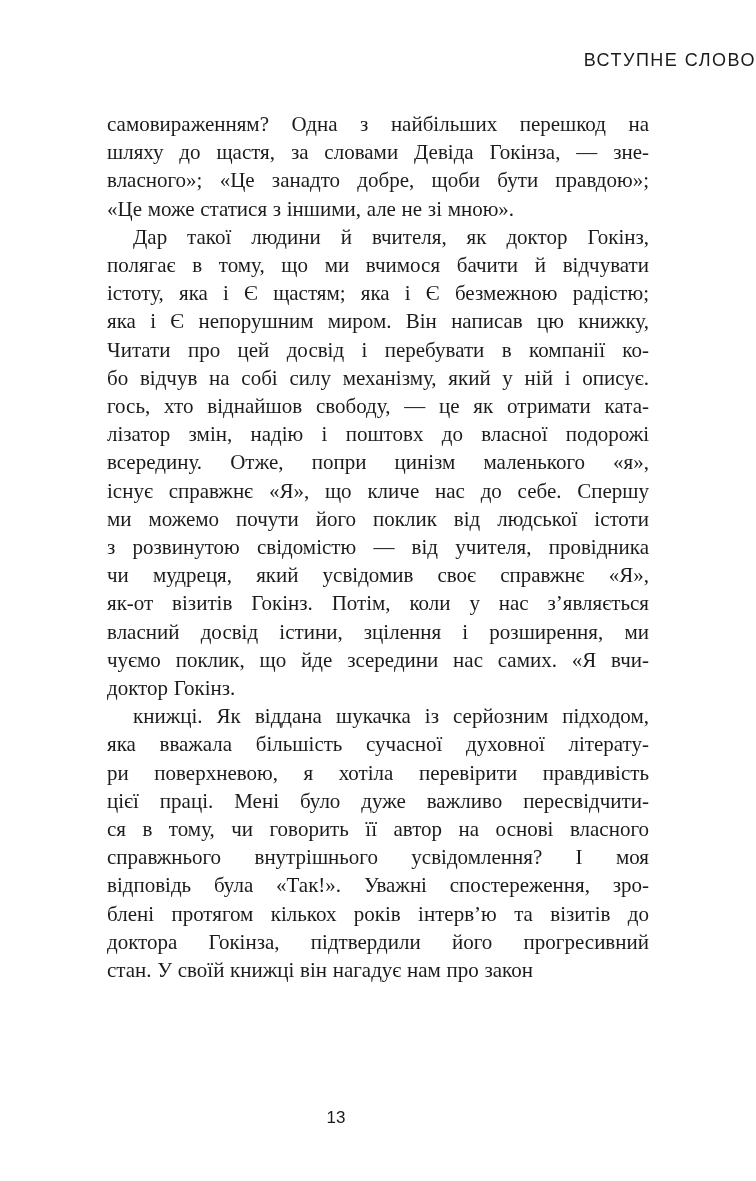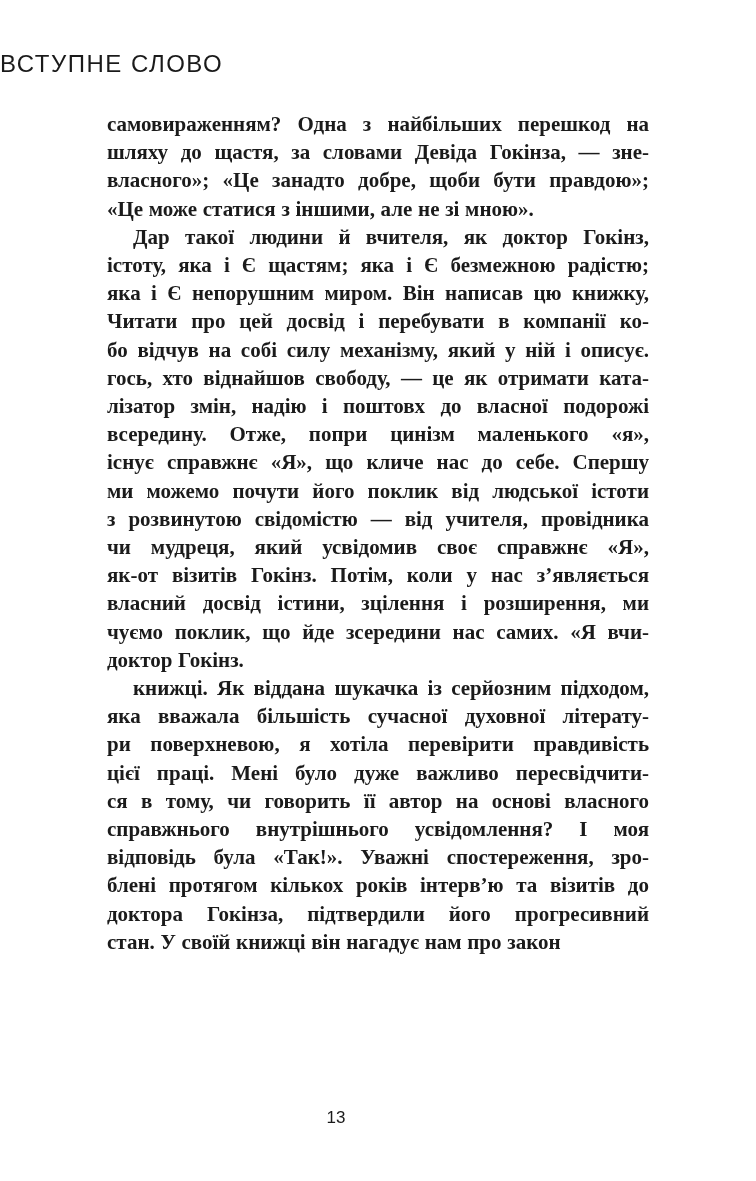--- a/index.html
+++ b/index.html
@@ -17,41 +17,40 @@
   .page {
     position: absolute;
     inset: 0;
     background: #ffffff;
   }
   .running-head {
     position: absolute;
     top: 50px;
     left: 0;
     width: 756px;
-    text-align: left;
+    text-align: right;
     font-family: "Liberation Sans", "DejaVu Sans", sans-serif;
-    font-size: 24px;
+    font-size: 18px;
     font-weight: 500;
     letter-spacing: 1.5px;
     color: #1a1a1a;
     white-space: nowrap;
   }
   .textblock {
     position: absolute;
     top: 110px;
     left: 107px;
     width: 542px;
     font-size: 21px;
     line-height: 28.2px;
     color: #1b1b1b;
   }
   .para {
     margin: 0;
     padding: 0;
-    font-weight: bold;
   }
   .line {
     text-align: justify;
     text-align-last: justify;
     white-space: normal;
     word-spacing: 0.02em;
   }
   .line.last {
     text-align-last: left;
   }
@@ -77,20 +76,21 @@
 
   <section class="textblock" id="textblock">
       <div class="para">
         <div class="line">самовираженням? Одна з найбільших перешкод на</div>
         <div class="line">шляху до щастя, за словами Девіда Гокінза, — зне-</div>
         <div class="line">власного»; «Це занадто добре, щоби бути правдою»;</div>
         <div class="line last">«Це може статися з іншими, але не зі мною».</div>
       </div>
       <div class="para indent">
         <div class="line">Дар такої людини й вчителя, як доктор Гокінз,</div>
+        <div class="line">полягає в тому, що ми вчимося бачити й відчувати</div>
         <div class="line">істоту, яка і Є щастям; яка і Є безмежною радістю;</div>
         <div class="line">яка і Є непорушним миром. Він написав цю книжку,</div>
         <div class="line">Читати про цей досвід і перебувати в компанії ко-</div>
         <div class="line">бо відчув на собі силу механізму, який у ній і описує.</div>
         <div class="line">гось, хто віднайшов свободу, — це як отримати ката-</div>
         <div class="line">лізатор змін, надію і поштовх до власної подорожі</div>
         <div class="line">всередину. Отже, попри цинізм маленького «я»,</div>
         <div class="line">існує справжнє «Я», що кличе нас до себе. Спершу</div>
         <div class="line">ми можемо почути його поклик від людської істоти</div>
         <div class="line">з розвинутою свідомістю — від учителя, провідника</div>

